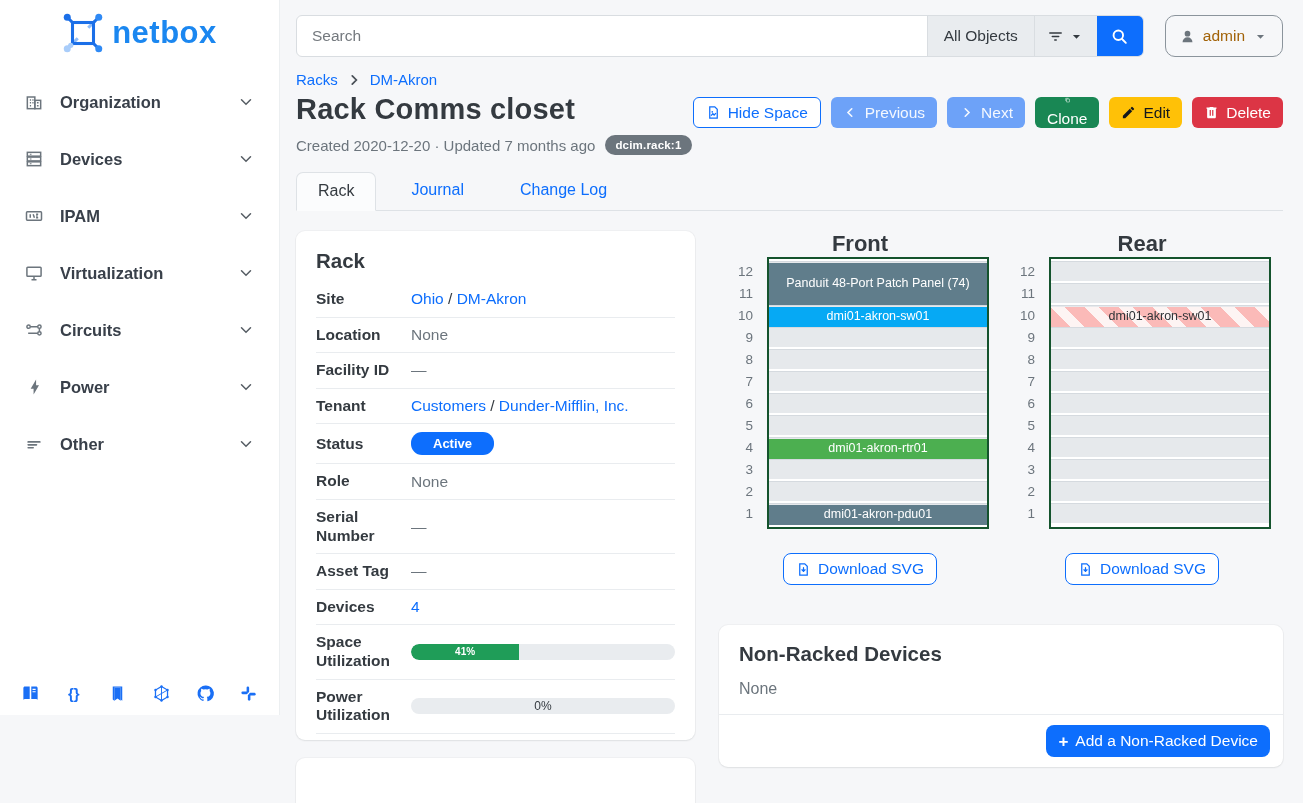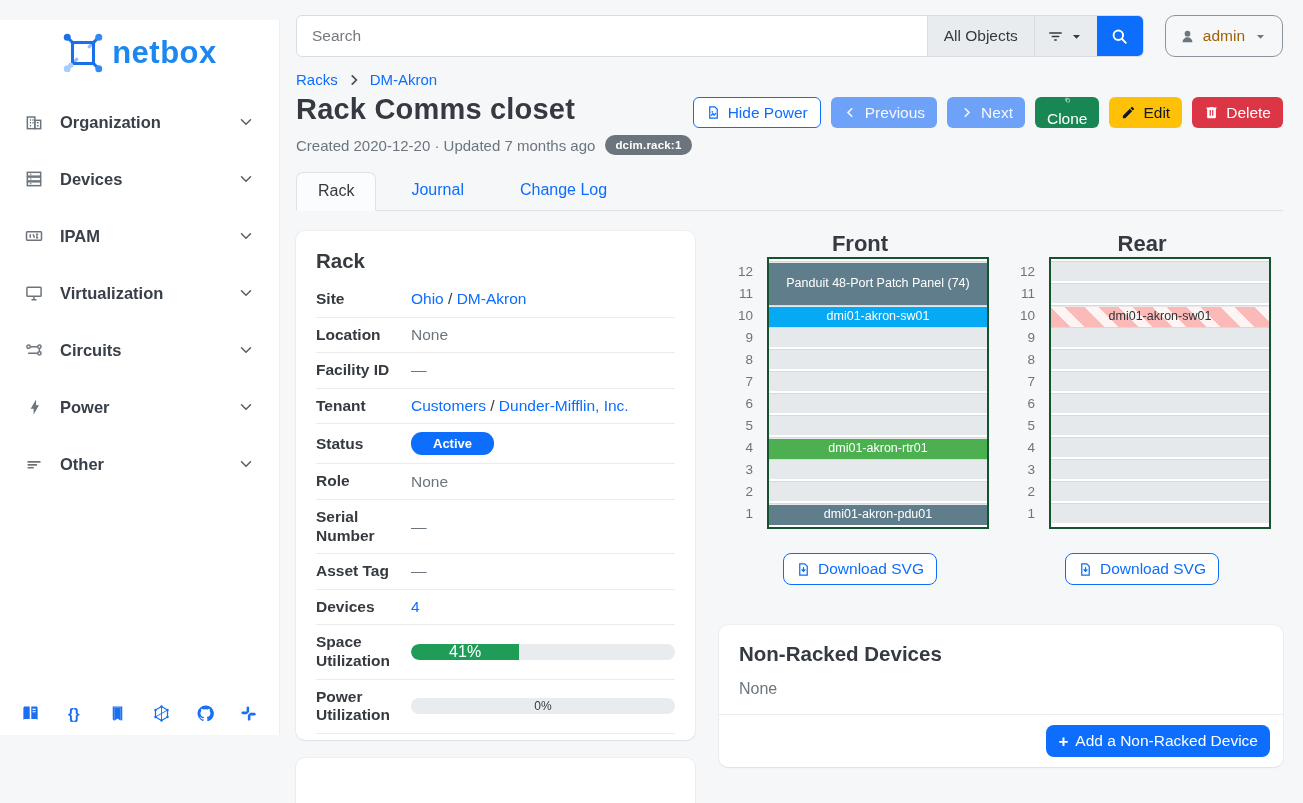--- a/index.html
+++ b/index.html
@@ -9,21 +9,20 @@
     background: #f6f7f9;
     color: #343a40;
     display: flex;
     font-size: 15px;
   }
   
   .sidebar {
     width: 280px; min-width: 280px; height: 715px;
     background: #ffffff; border-right: 1px solid #eceff1;
     position: relative;
-    margin-top: 20px;
   }
   .logo { display: flex; align-items: center; justify-content: center; gap: 8px; padding: 12px 0 10px 0; }
   .logo-word { font-size: 31px; font-weight: bold; color: #1b87f0; letter-spacing: 0.5px; }
   .nav { margin-top: 18px; }
   .nav-item {
     display: flex; align-items: center; gap: 16px;
     height: 40px; margin: 0 12px 17px 12px; padding: 0 12px;
     border-radius: 6px; cursor: pointer;
   }
   .nav-item .nicon { width: 20px; height: 20px; color: #6c757d; display: inline-flex; }
@@ -115,21 +114,21 @@
   .info-card { padding: 18px 20px 6px 20px; }
   .card-title { font-size: 20.5px; font-weight: 700; color: #343a40; }
   .info-table { width: 100%; border-collapse: collapse; margin-top: 9px; }
   .info-table td { border-bottom: 1px solid #e9ecef; padding: 8px 0; vertical-align: middle; font-size: 15.5px; }
   .info-table td.lbl { width: 95px; font-weight: 700; color: #343a40; padding-right: 16px; line-height: 1.2; }
   .muted { color: #6c757d; }
   .dash { color: #6c757d; }
   a.val-link { color: #0d6efd; text-decoration: none; cursor: pointer; }
   .badge-active { background: #0d6efd; color: #fff; font-size: 13px; font-weight: bold; padding: 4px 22px; border-radius: 11px; display: inline-block; }
   .progress { width: 100%; height: 16px; background: #e9ecef; border-radius: 8px; position: relative; overflow: hidden; }
-  .progress .bar { height: 100%; background: #1f9d58; border-radius: 8px 0 0 8px; display: flex; align-items: center; justify-content: center; color: #fff; font-size: 16px; }
+  .progress .bar { height: 100%; background: #1f9d58; border-radius: 8px 0 0 8px; display: flex; align-items: center; justify-content: center; color: #fff; font-size: 10px; font-weight: bold; }
   .progress .zero-label { position: absolute; inset: 0; display: flex; align-items: center; justify-content: center; color: #343a40; font-size: 12px; }
   .stub-card { margin-top: 18px; height: 60px; }
   
   .right-col { flex: 1; }
   .elev-row { display: flex; }
   .elev { flex: 1; display: flex; flex-direction: column; align-items: center; }
   .elev-title { font-size: 22px; font-weight: 700; color: #343a40; }
   .rack-wrap { display: flex; }
   .unit-col { width: 22px; margin-right: 14px; padding-top: 4px; }
   .unit-num { height: 22px; line-height: 22px; text-align: right; color: #6c757d; font-size: 13.5px; }
@@ -368,21 +367,21 @@
 
   <div class="header-row">
     <h1 class="page-title">Rack Comms closet</h1>
     <div class="actions">
       <button class="btn btn-outline-blue">
         <svg viewBox="0 0 24 24" fill="none" stroke="currentColor" stroke-width="2">
             <path d="M6 3h8l4 4v14H6z"></path>
             <circle cx="10" cy="11" r="1.3" fill="currentColor" stroke="none"></circle>
             <path d="M8 17l3-3 2 2 3-3"></path>
           </svg>
-        <span>Hide Power</span>
+        <span>Hide Space</span>
       </button>
       <button class="btn btn-soft-blue">
         <svg viewBox="0 0 24 24" fill="none" stroke="currentColor" stroke-width="2.6" stroke-linecap="round">
             <path d="M14 6l-6 6 6 6"></path>
           </svg>
         <span>Previous</span>
       </button>
       <button class="btn btn-soft-blue">
         <svg viewBox="0 0 24 24" fill="none" stroke="currentColor" stroke-width="2.6" stroke-linecap="round">
             <path d="M10 6l6 6-6 6"></path>

